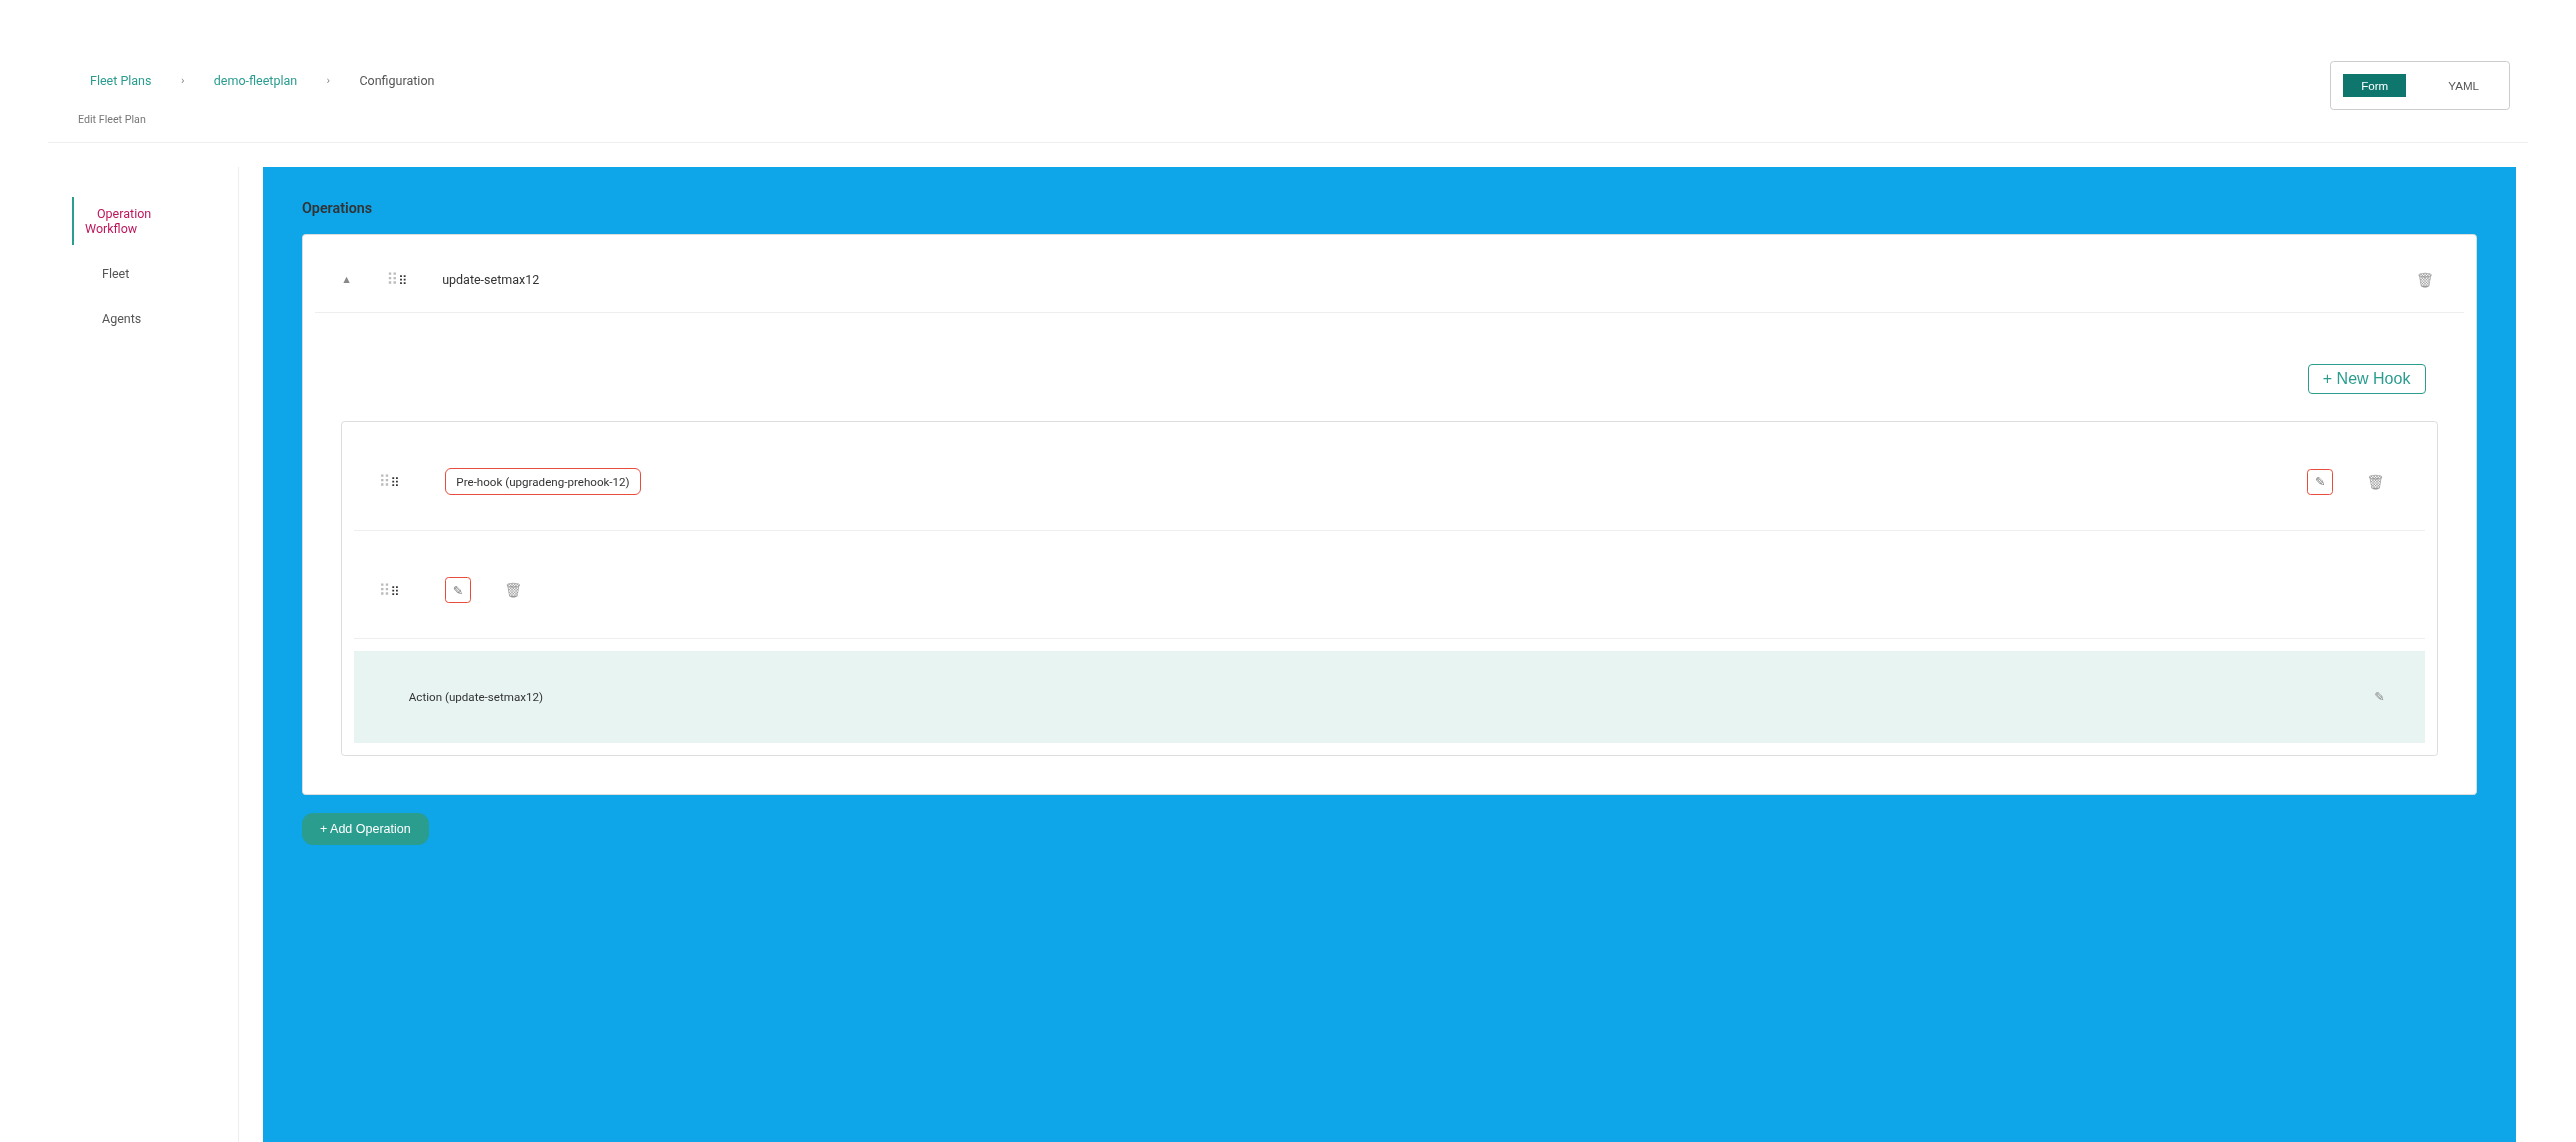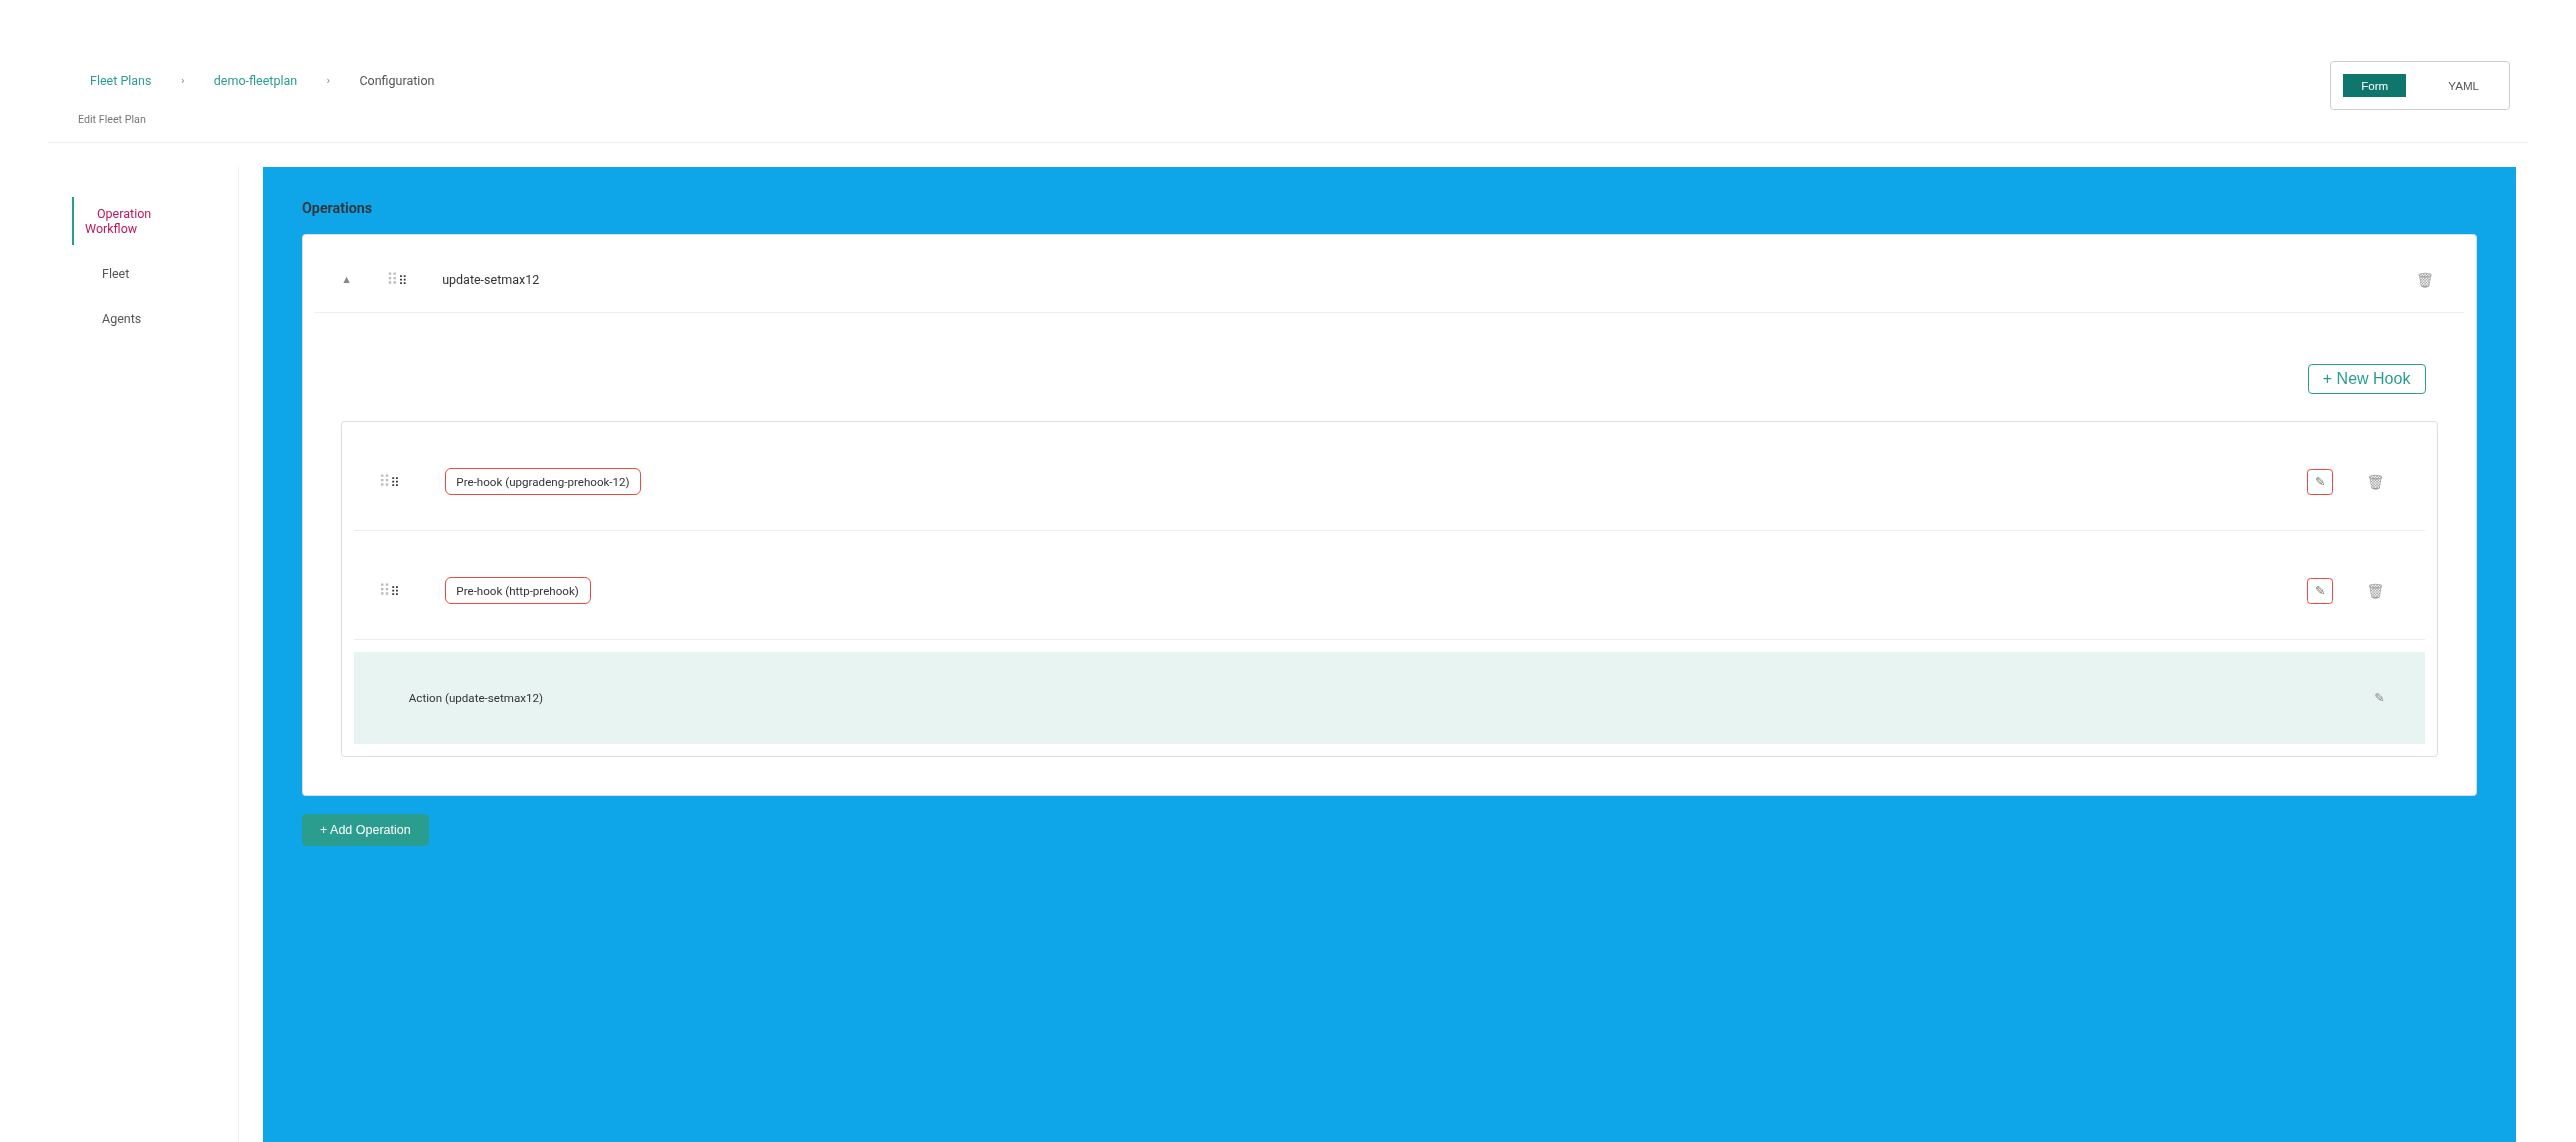--- a/index.html
+++ b/index.html
@@ -217,21 +217,21 @@
       font-size: 12.5px;
       padding: 3.6px;
     }
 
     
     .add-operation-btn {
       background: #2a9d8f;
       color: #fff;
       border: none;
       padding: 9px 18px;
-      border-radius: 5px;
+      border-radius: 11px;
       cursor: pointer;
       font-size: 12.5px;
       display: flex;
       align-items: center;
       gap: 5.4px;
       margin-top: 7.1px;
     }
 
     .drag-grid::before { content: '⠿'; font-size: 16px; color: #bbb; }
   </style>
@@ -296,23 +296,20 @@
                 <span class="hook-label-box">Pre-hook (upgradeng-prehook-12)</span>
               </span>
               <div class="hook-actions">
                 <button class="edit-icon-btn">✎</button>
                 <span class="delete-icon">🗑</span>
               </div>
             </div>
 
             <div class="hook-row">
               <span class="drag-grid">⠿</span>
-              <span class="hook-label">
-                <span class="hook-label-box">Pre-hook (http-prehook)</span>
-              </span>
               <div class="hook-actions">
                 <button class="edit-icon-btn">✎</button>
                 <span class="delete-icon">🗑</span>
               </div>
             </div>
 
             <div class="hook-row action-row">
               <span class="hook-label" style="padding-left: 30px;">Action (update-setmax12)</span>
               <div class="hook-actions">
                 <button class="edit-icon-plain">✎</button>

